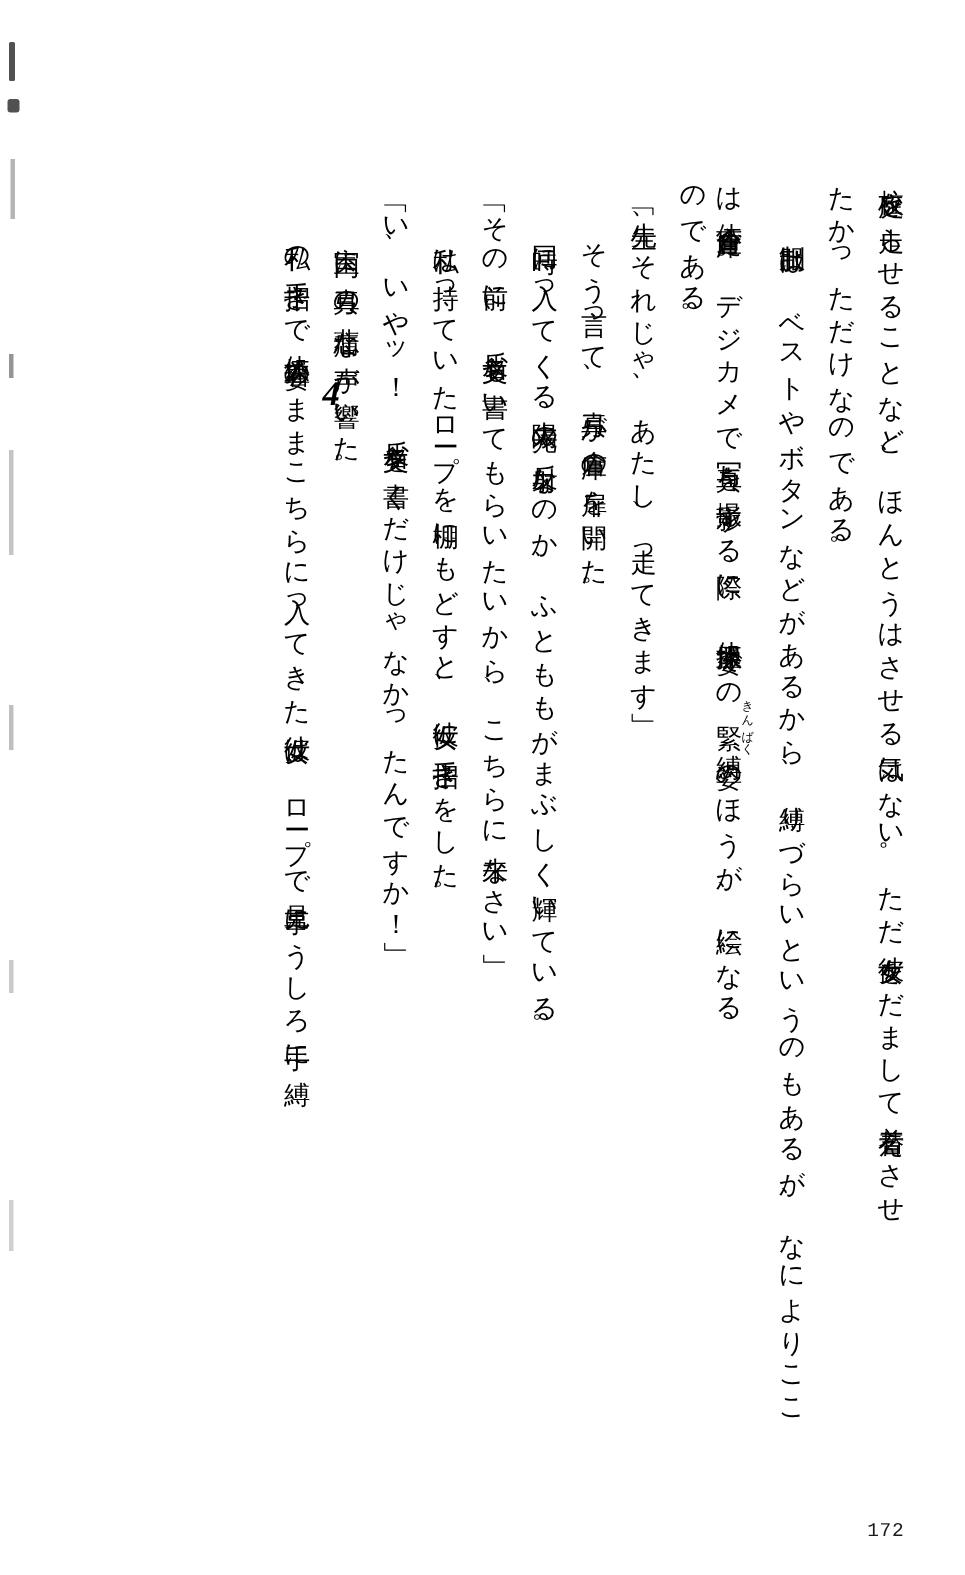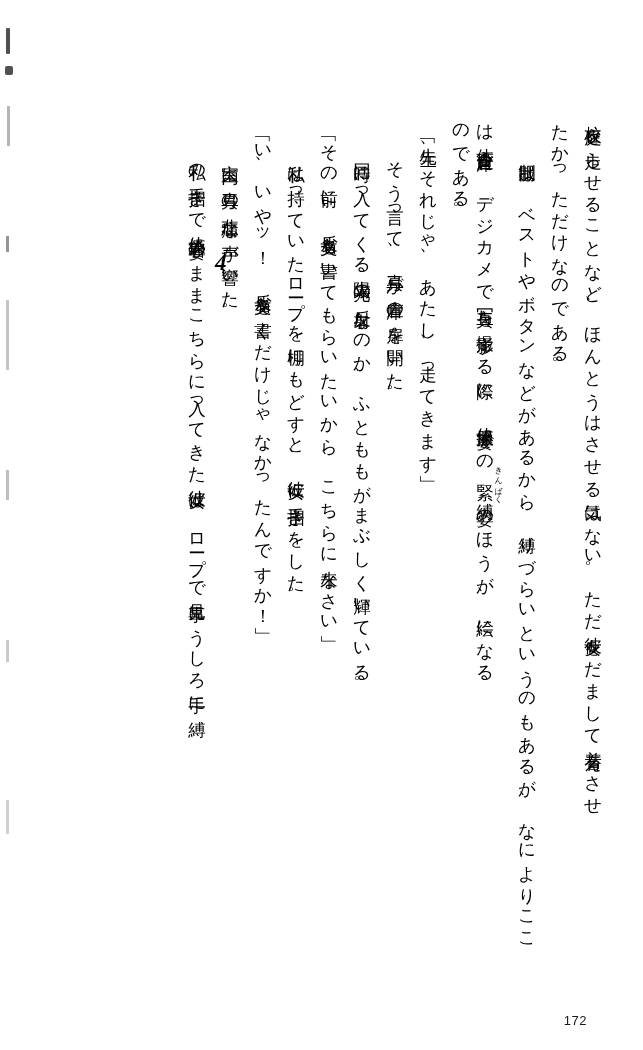--- a/index.html
+++ b/index.html
@@ -94,22 +94,22 @@
     font-style: italic;
     font-weight: bold;
     font-size: 23px;
     color: #000;
   }
 
   
   #page-number {
     position: absolute;
     bottom: 22px;
-    right: 56px;
-    font-family: Liberation Sans, sans-serif;
+    right: 40px;
+    font-family: Liberation Mono, monospace;
     font-size: 13px;
     color: #1a1a1a;
     letter-spacing: 0.5px;
   }
 </style>
 </head>
 <body>
 
 <div id="page">
 

